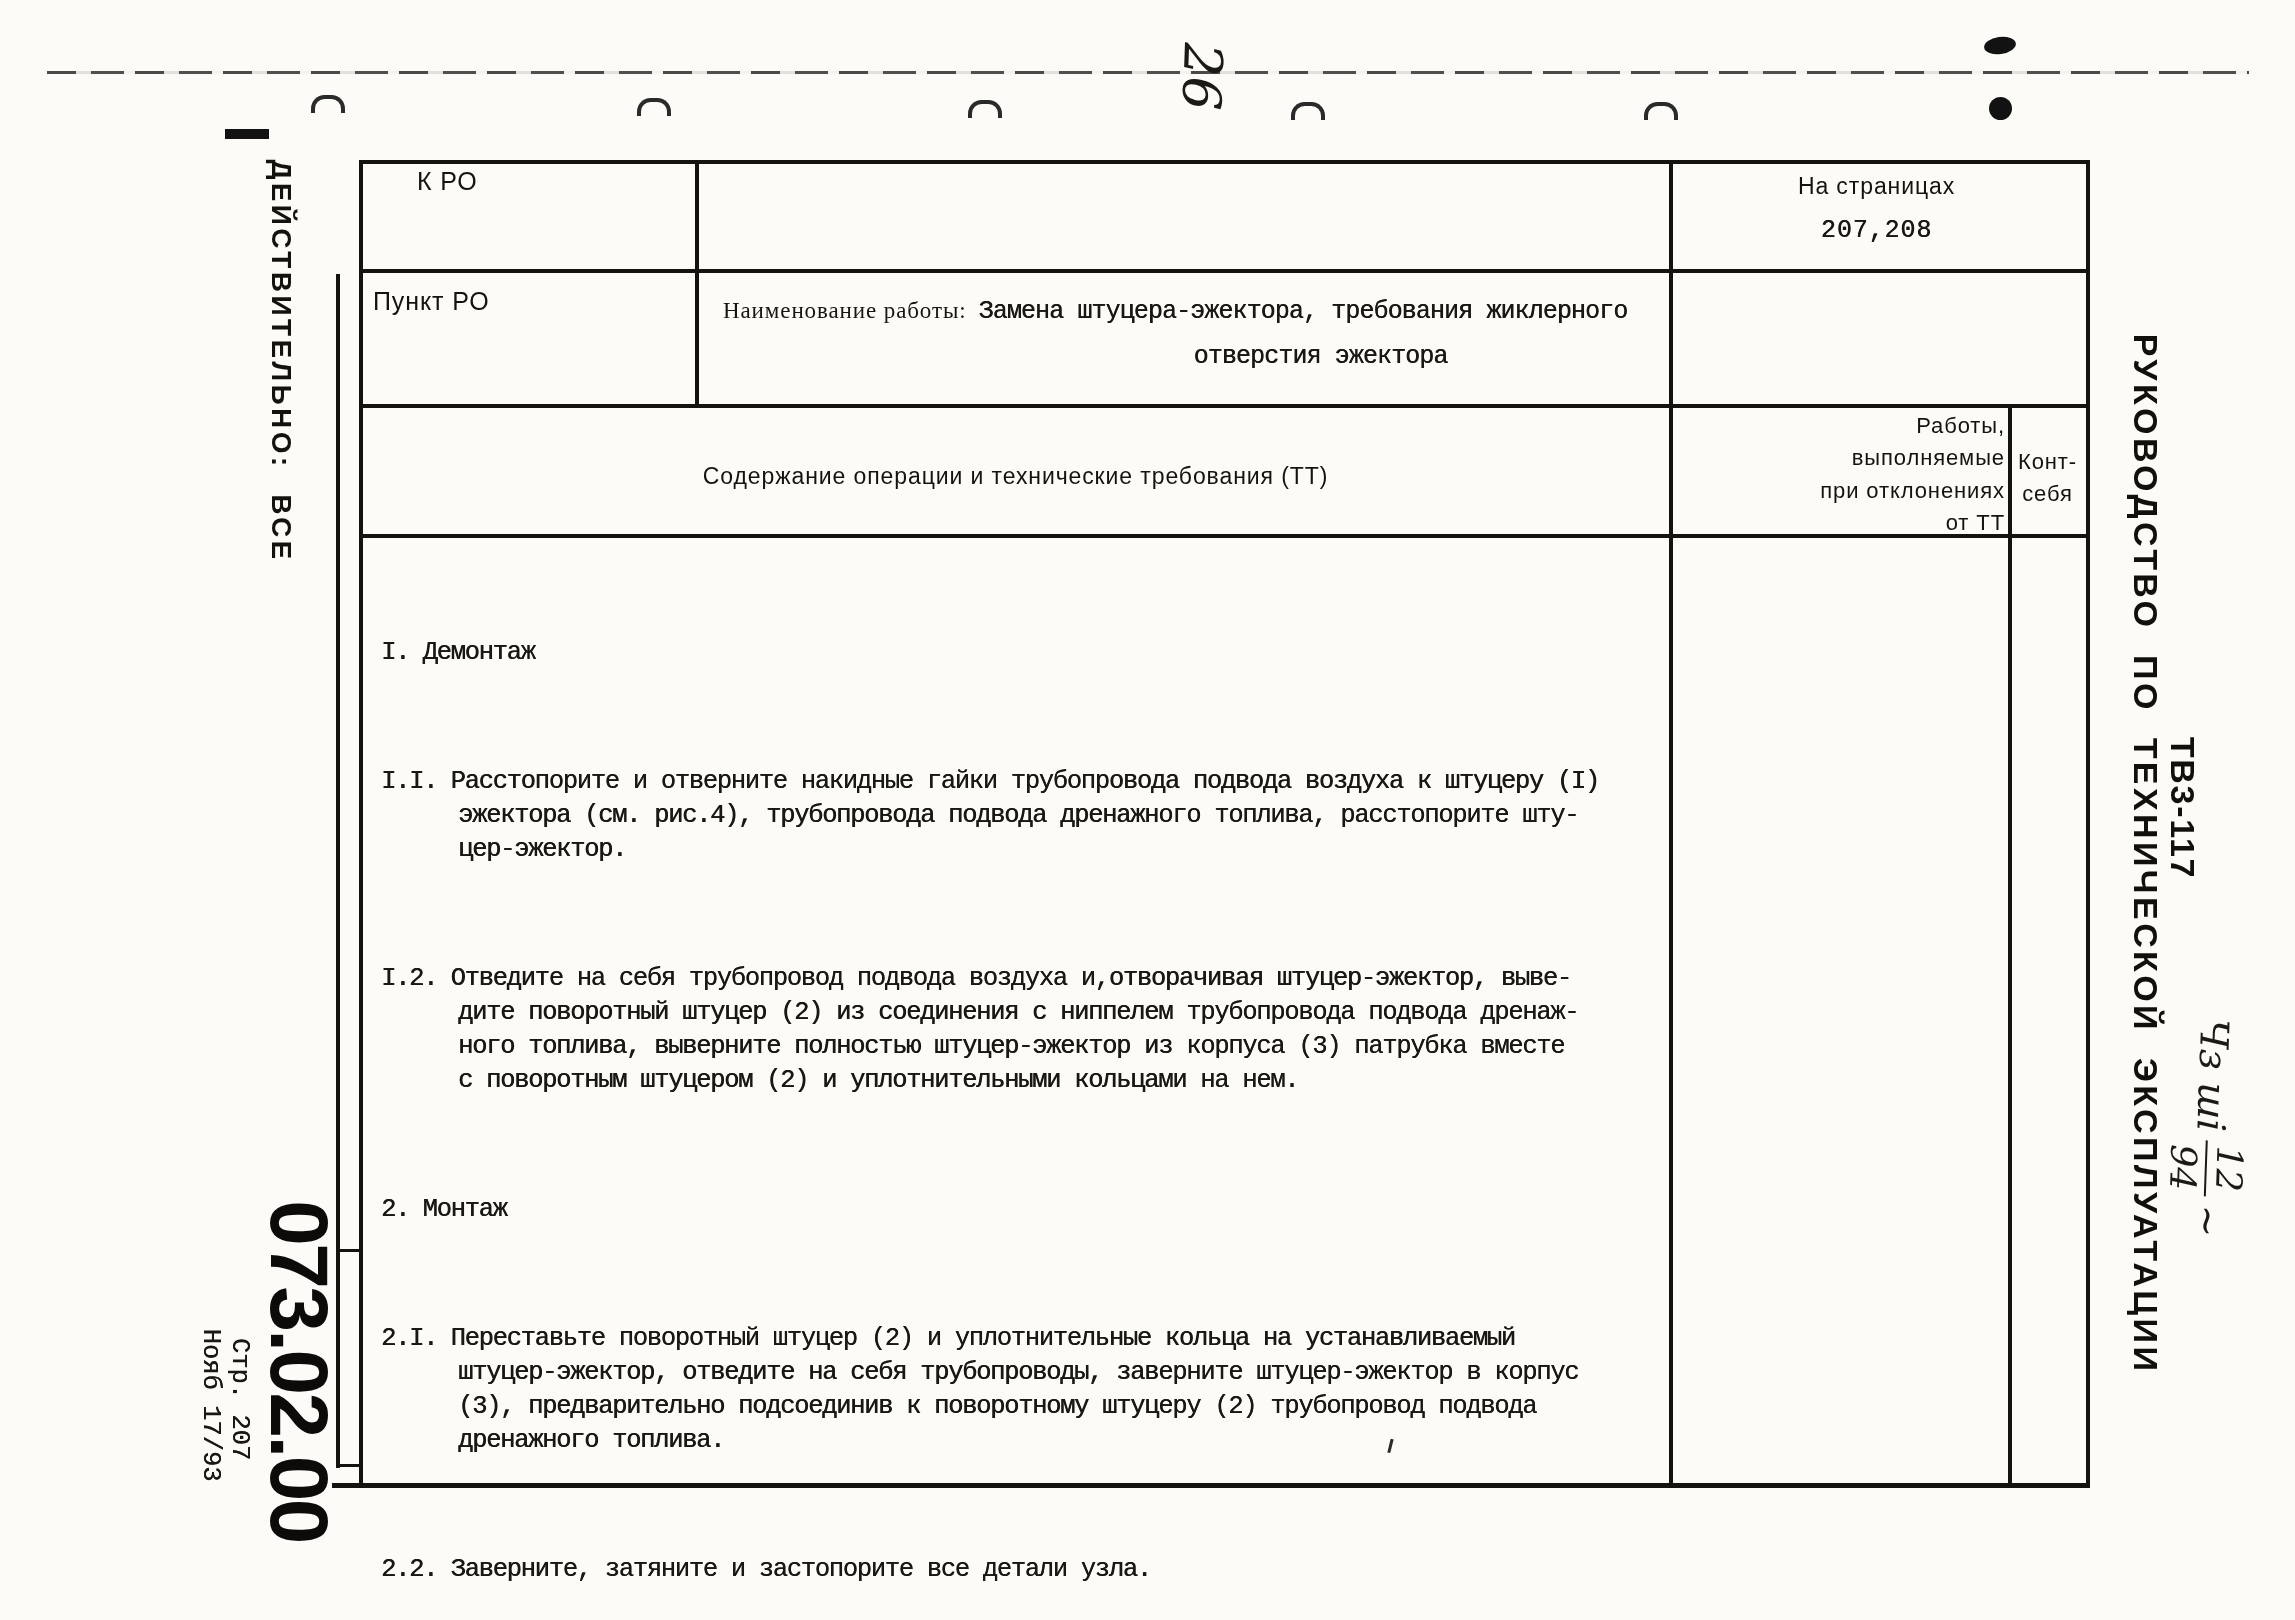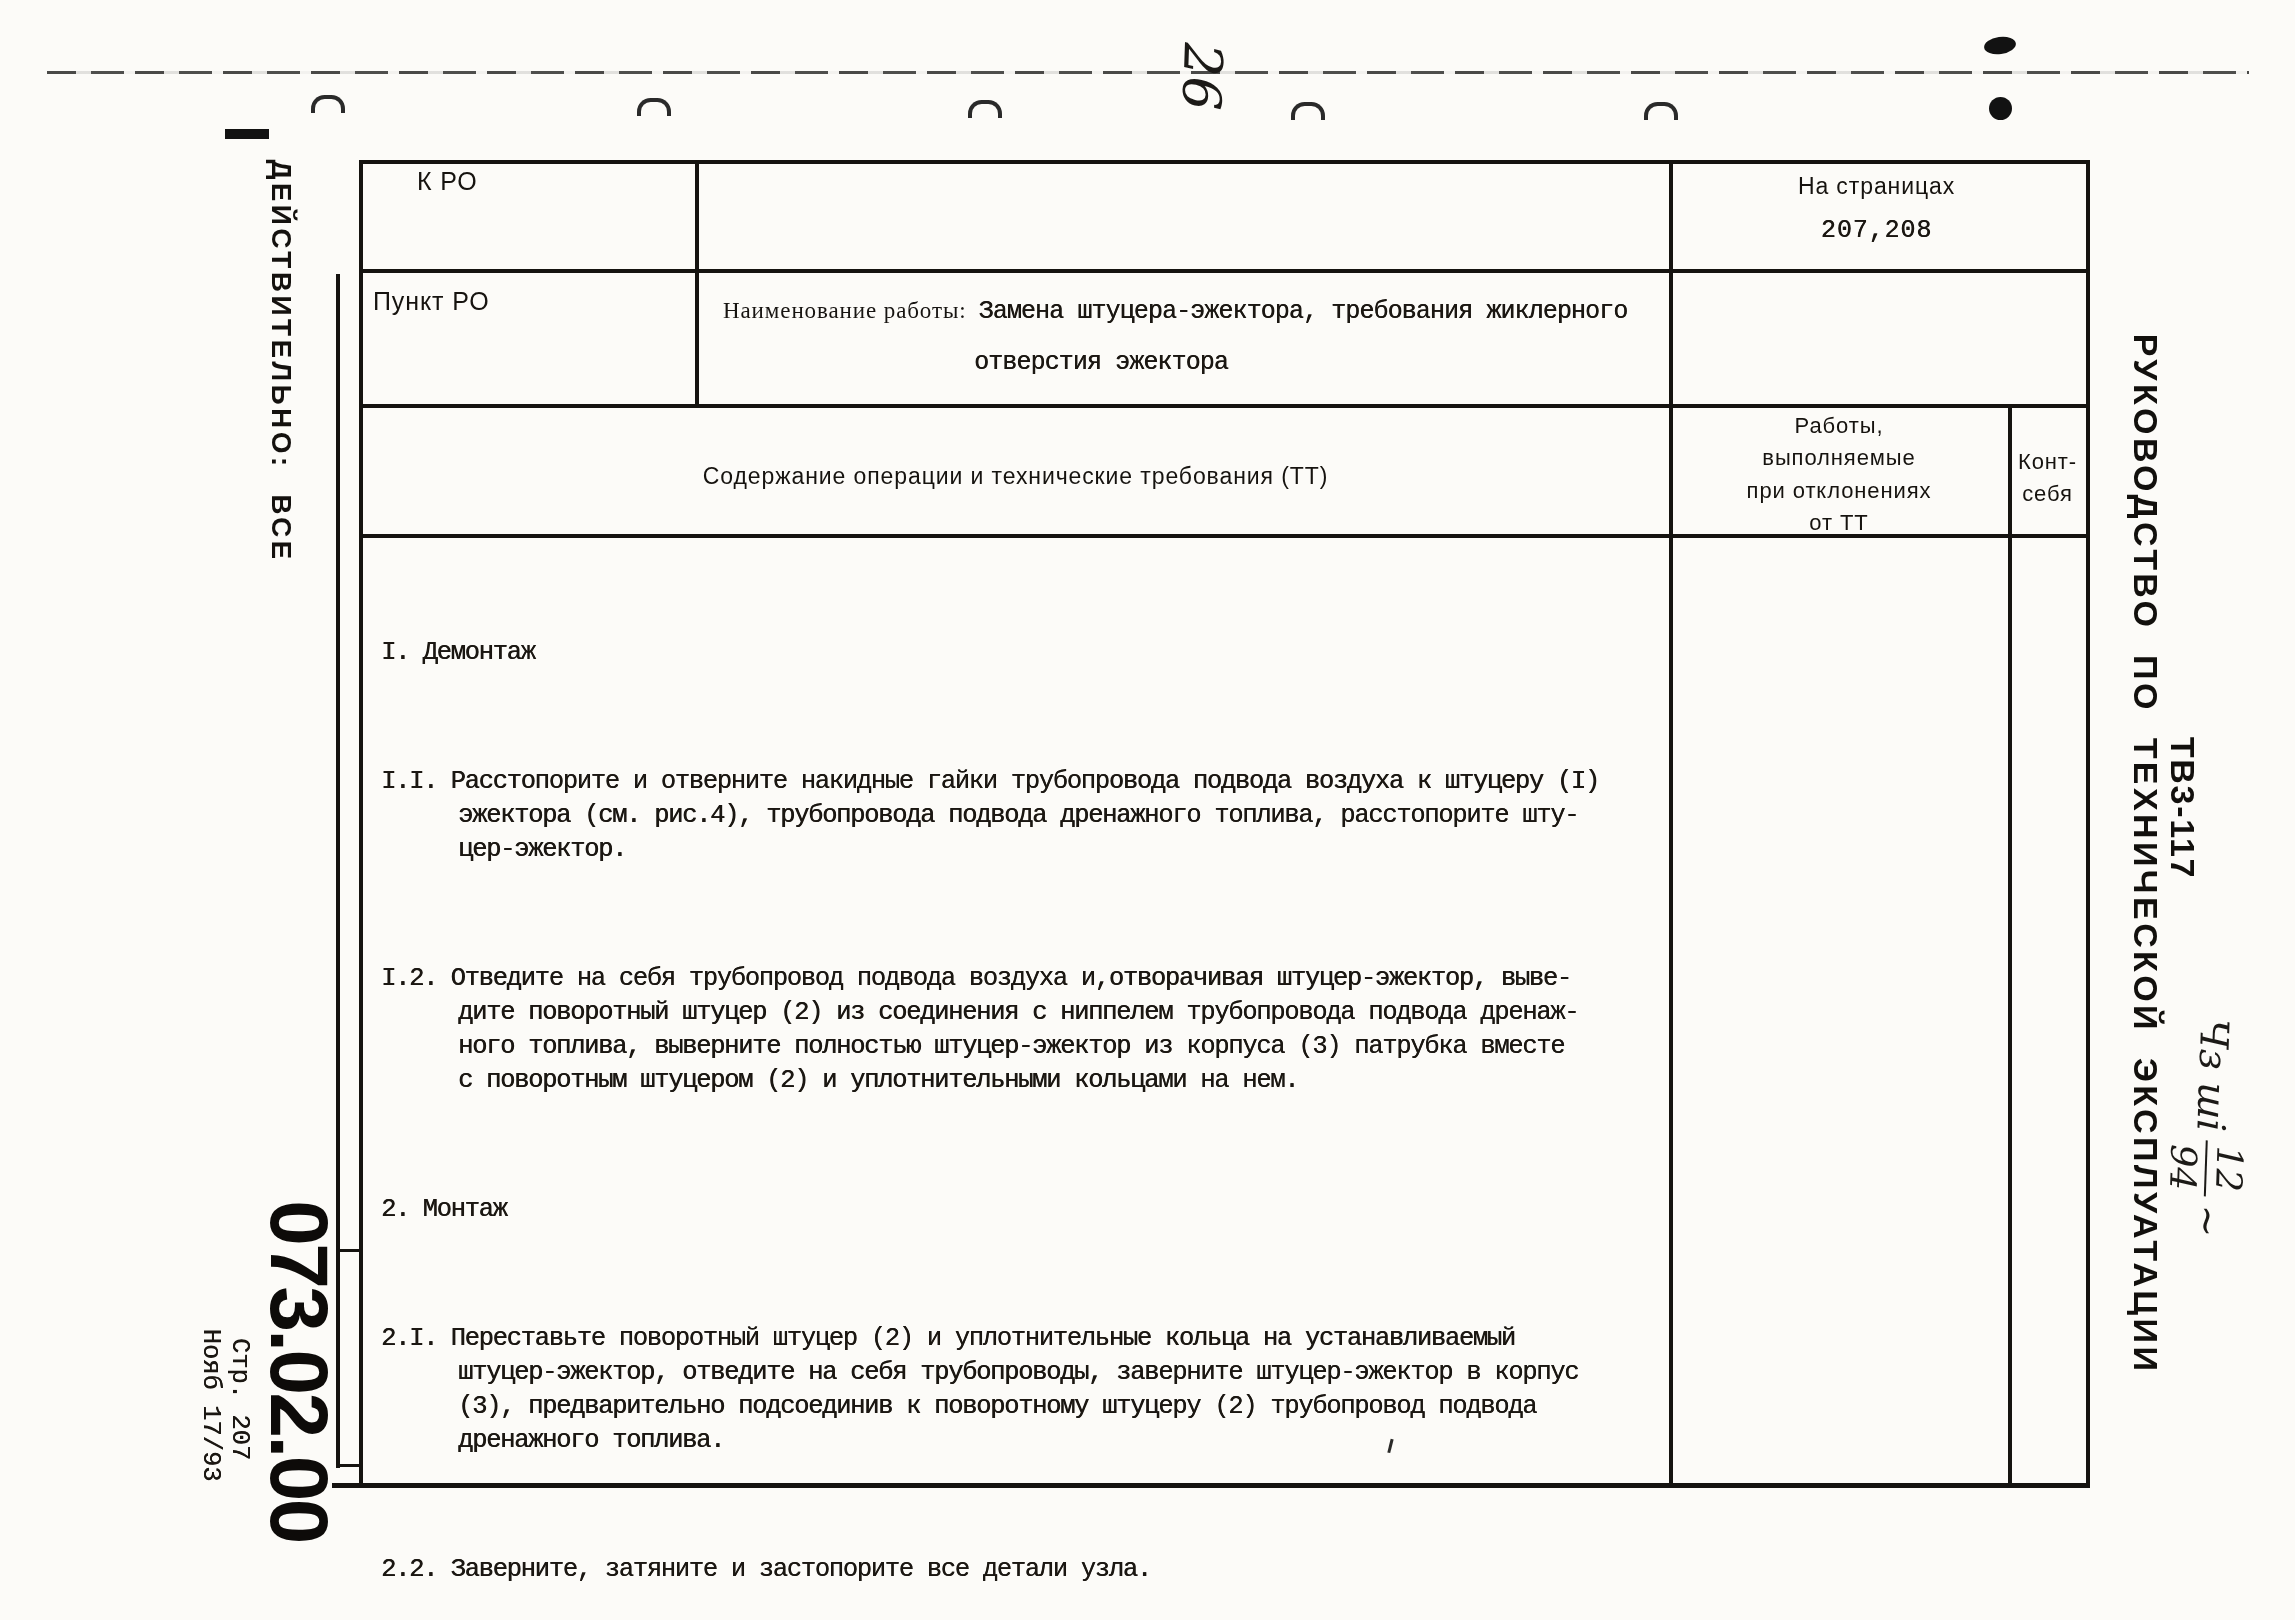--- a/index.html
+++ b/index.html
@@ -39,28 +39,28 @@
   .l-mtick1{left:336px; top:1249px; width:25.5px; height:3.4px;}
   .l-mtick2{left:336px; top:1464px; width:25.5px; height:3.4px;}
   
   .print{position:absolute; font-family:"Liberation Sans",sans-serif; color:#16130f; letter-spacing:0.9px;}
   .lbl-kro   {left:417px;  top:167px; font-size:25px;}
   .lbl-punkt {left:373px;  top:287px; font-size:25px;}
   .title     {left:697px;  top:187px; width:969px; text-align:center; font-size:34px; letter-spacing:2.6px; white-space:nowrap;}
   .pages-cap {left:1671px; top:173px; width:411px; text-align:center; font-size:23px;}
   .pages-val {left:1671px; top:216px; width:411px; text-align:center; font-size:25px; font-family:"Liberation Mono",monospace; letter-spacing:0.9px;}
   .col-head  {left:366px;  top:463px; width:1299px; text-align:center; font-size:23px;}
-  .dev-line  {position:absolute; left:1673px; width:332px; text-align:center; font-size:22px;}
+  .dev-line  {position:absolute; left:1673px; width:332px; text-align:right; font-size:22px;}
   .ctl-line  {position:absolute; left:2010px; width:75px;  text-align:center; font-size:22px;}
   
   .mono{font-family:"Liberation Mono",monospace; color:#1b1712; text-shadow:0.4px 0 0 #1b1712;}
   .workrow{position:absolute; left:723px; top:296px; width:944px; font-size:23px; line-height:29px;}
   .workrow .wlabel{font-family:Liberation Serif, serif; letter-spacing:0.9px; text-shadow:none; padding-right:12px;text-align:center;}
   .workrow .wval{font-size:25px; letter-spacing:-0.9px;}
-  .workrow .wline2{padding-left:251px; margin-top:22px; font-size:25px; letter-spacing:-0.9px;}
+  .workrow .wline2{padding-left:251px; margin-top:16px; font-size:25px; letter-spacing:-0.9px;text-align:center;}
   .bodytext{
     position:absolute; left:381px; top:568px; width:1241px;
     font-size:25.5px; line-height:34px; letter-spacing:-1.3px;
     white-space:pre-wrap;
   }
   .para{margin:0 0 27px 0;}
   .para.step{padding-left:77px; text-indent:-77px;}
   .para .pnum{padding-right:13.6px;}
   
   .vrot{position:absolute; white-space:nowrap; transform:translate(-50%,-50%) rotate(90deg);}

